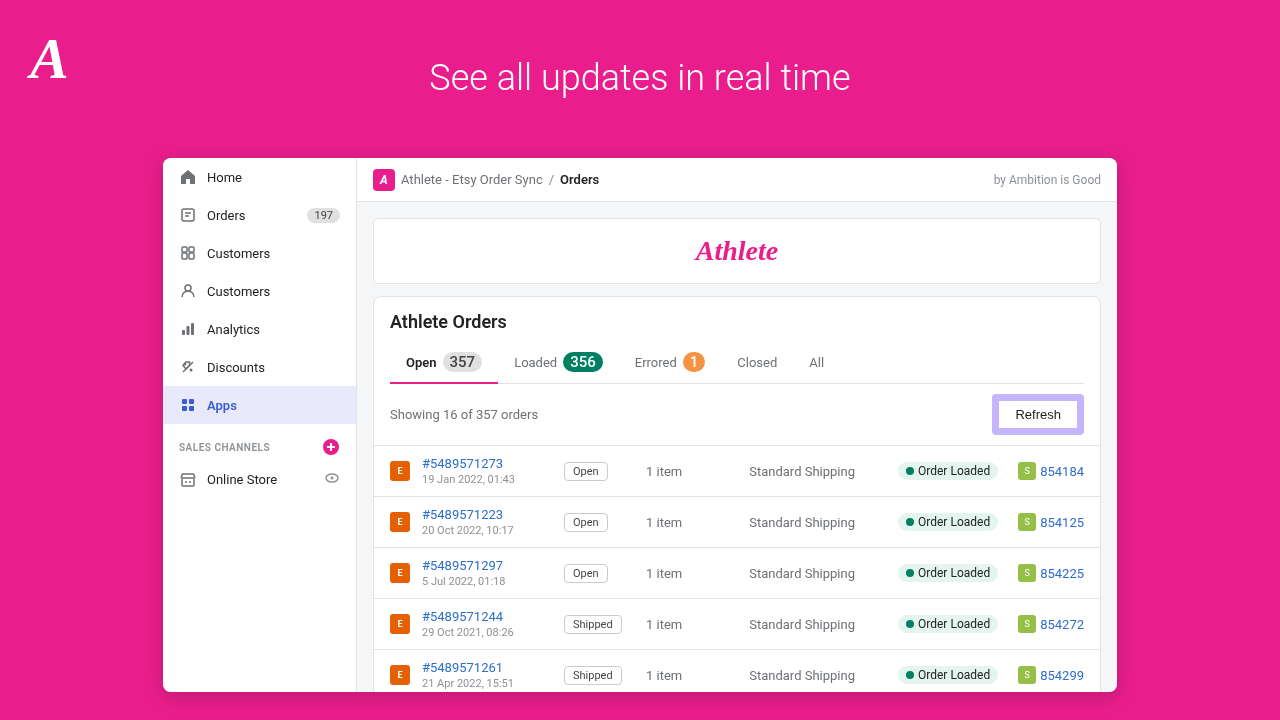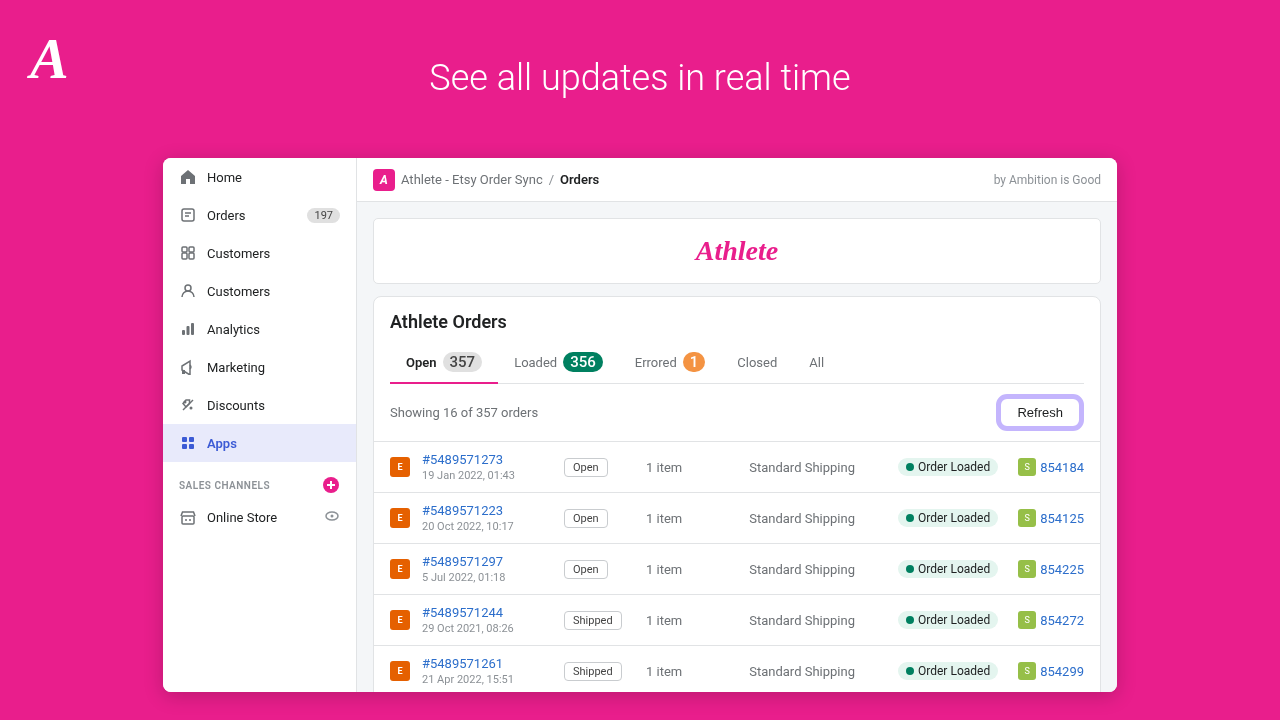--- a/index.html
+++ b/index.html
@@ -263,22 +263,22 @@
       align-items: center;
       justify-content: space-between;
       border-bottom: 1px solid #e1e3e5;
     }
     .showing-label {
       font-size: 13px;
       color: #6d7175;
     }
     .refresh-btn {
       background: white;
-      border: 5px solid #c4b5fd;
-      border-radius: 11px;
+      border: 7px solid #c4b5fd;
+      border-radius: 4px;
       padding: 6px 16px;
       font-size: 13px;
       color: #202223;
       cursor: pointer;
       font-weight: 500;
     }
 
     
     .orders-table {
       width: 100%;
@@ -453,30 +453,20 @@
       <div class="sidebar-icon">
         <svg width="16" height="16" viewBox="0 0 16 16" fill="none" stroke="#6d7175" stroke-width="1.5">
           <rect x="2" y="9" width="3" height="5" rx="1" fill="#6d7175" stroke="none"></rect>
           <rect x="6.5" y="5" width="3" height="9" rx="1" fill="#6d7175" stroke="none"></rect>
           <rect x="11" y="2" width="3" height="12" rx="1" fill="#6d7175" stroke="none"></rect>
         </svg>
       </div>
       <span>Analytics</span>
     </div>
 
-    <div class="sidebar-item">
-      <div class="sidebar-icon">
-        <svg width="16" height="16" viewBox="0 0 16 16" fill="none" stroke="#6d7175" stroke-width="1.5">
-          <path d="M2 11V7l8-5v14L2 11z"></path>
-          <path d="M10 6a3 3 0 010 4"></path>
-          <rect x="2" y="11" width="3" height="4" rx="0" fill="#6d7175" stroke="none"></rect>
-        </svg>
-      </div>
-      <span>Marketing</span>
-    </div>
 
     <div class="sidebar-item">
       <div class="sidebar-icon">
         <svg width="16" height="16" viewBox="0 0 16 16" fill="none" stroke="#6d7175" stroke-width="1.5">
           <circle cx="5" cy="5" r="1.5" fill="#6d7175" stroke="none"></circle>
           <circle cx="11" cy="11" r="1.5" fill="#6d7175" stroke="none"></circle>
           <line x1="3" y1="13" x2="13" y2="3"></line>
           <path d="M3 6.5l3 -3.5 3.5 0 0 3.5 -3.5 3.5 -3 -3.5z" fill="none" stroke="#6d7175"></path>
         </svg>
       </div>

